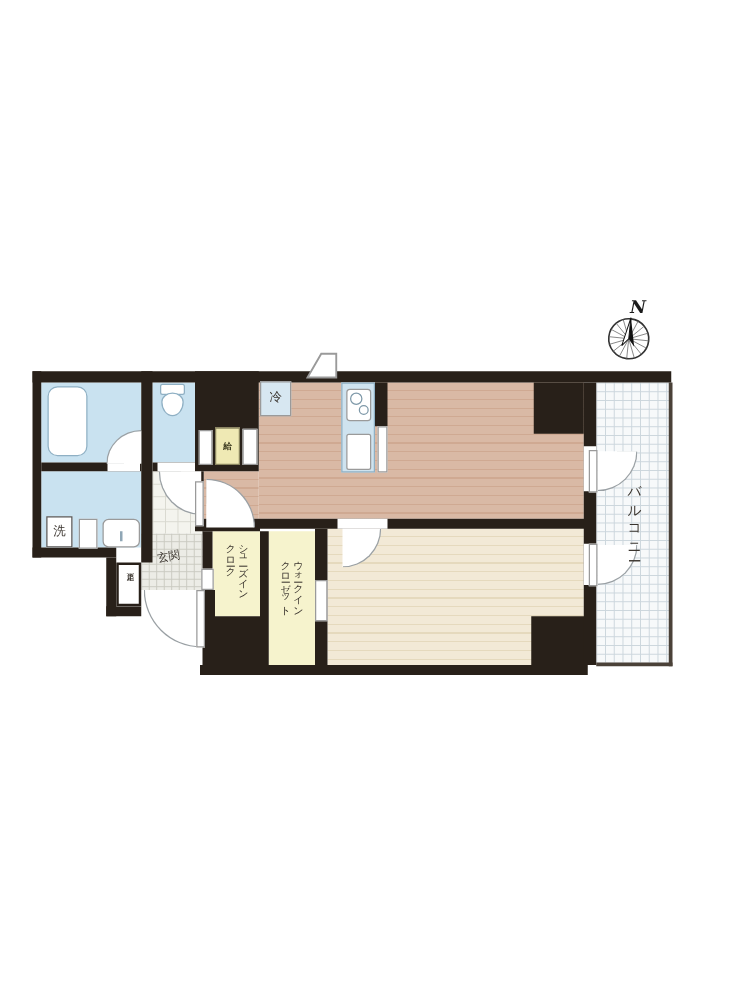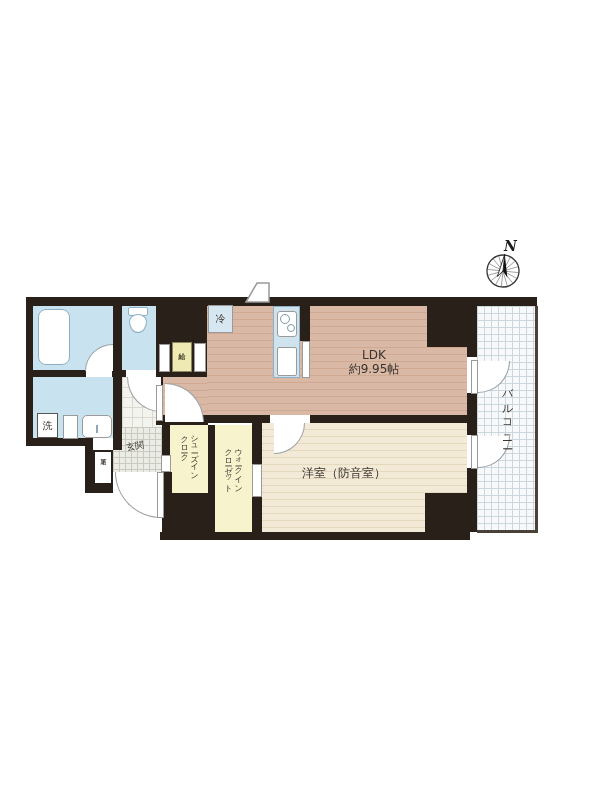--- a/index.html
+++ b/index.html
@@ -160,27 +160,22 @@
         <line x1="13" y1="4.2" x2="25" y2="33.8"></line>
           <line x1="25" y1="4.2" x2="13" y2="33.8"></line>
         <line x1="4.2" y1="13" x2="33.8" y2="25"></line>
           <line x1="4.2" y1="25" x2="33.8" y2="13"></line>
       </g>
       <polygon points="19,2 24,25 19,19" fill="#111"></polygon>
       <polygon points="19,2 14,25 19,19" fill="#fff" stroke="#111" stroke-width="0.8"></polygon>
     </g>
   </svg>
 
-  <div class="abs lbl center" style="left:314px;top:349px;width:120px;font-size:12px;">
-    <div>LDK</div>
-    <div>約9.95帖</div>
-  </div>
 
   <div class="abs lbl center" style="left:264px;top:467px;width:160px;font-size:12px;">
-    <div>洋室（防音室）</div>
   </div>
 
   <div class="abs lbl vtext" style="left:500px;top:381px;font-size:11px;letter-spacing:3px;">バルコニー</div>
 
   <div class="abs lbl" style="left:126px;top:441px;font-size:9px;transform:rotate(-10deg);">玄関</div>
 
   <div class="abs lbl vcols" style="left:172px;top:430px;width:34px;font-size:8px;">
     <span>シューズイン</span>
     <span>クローク</span>
   </div>

